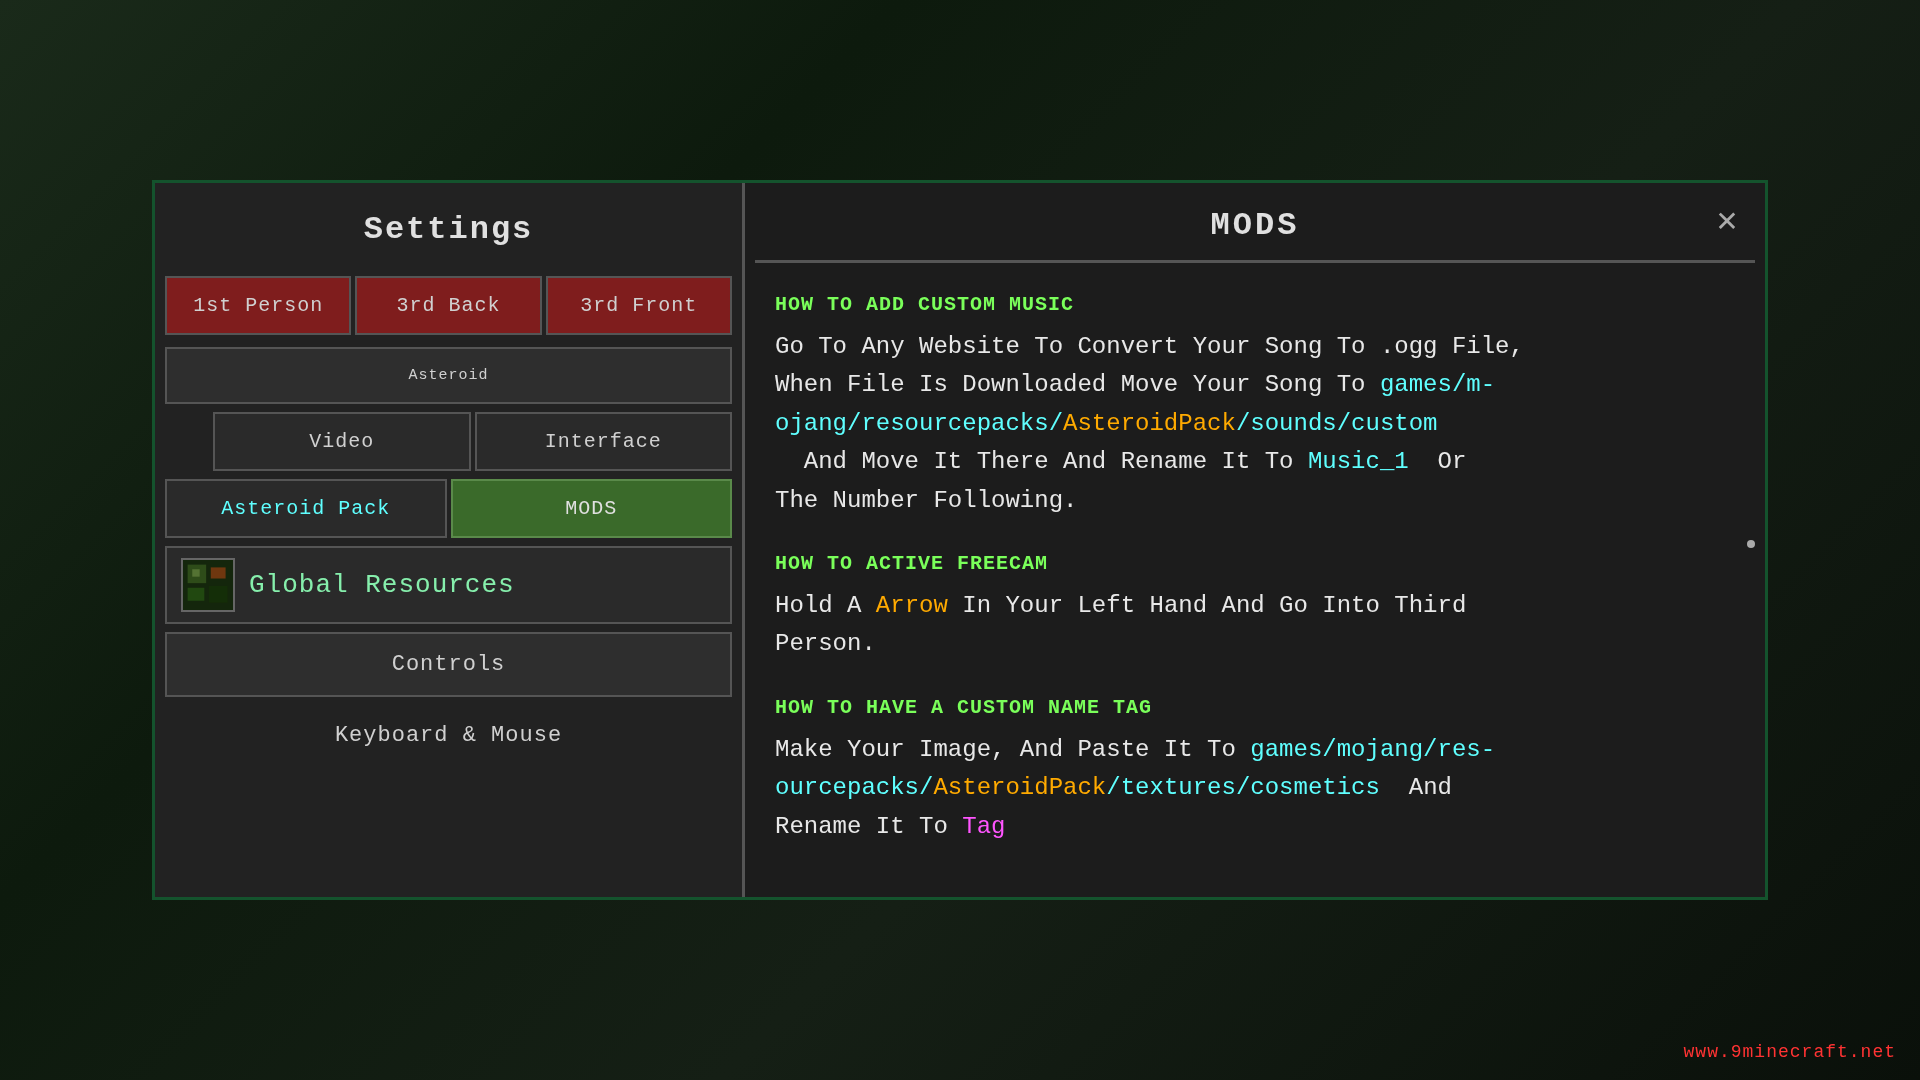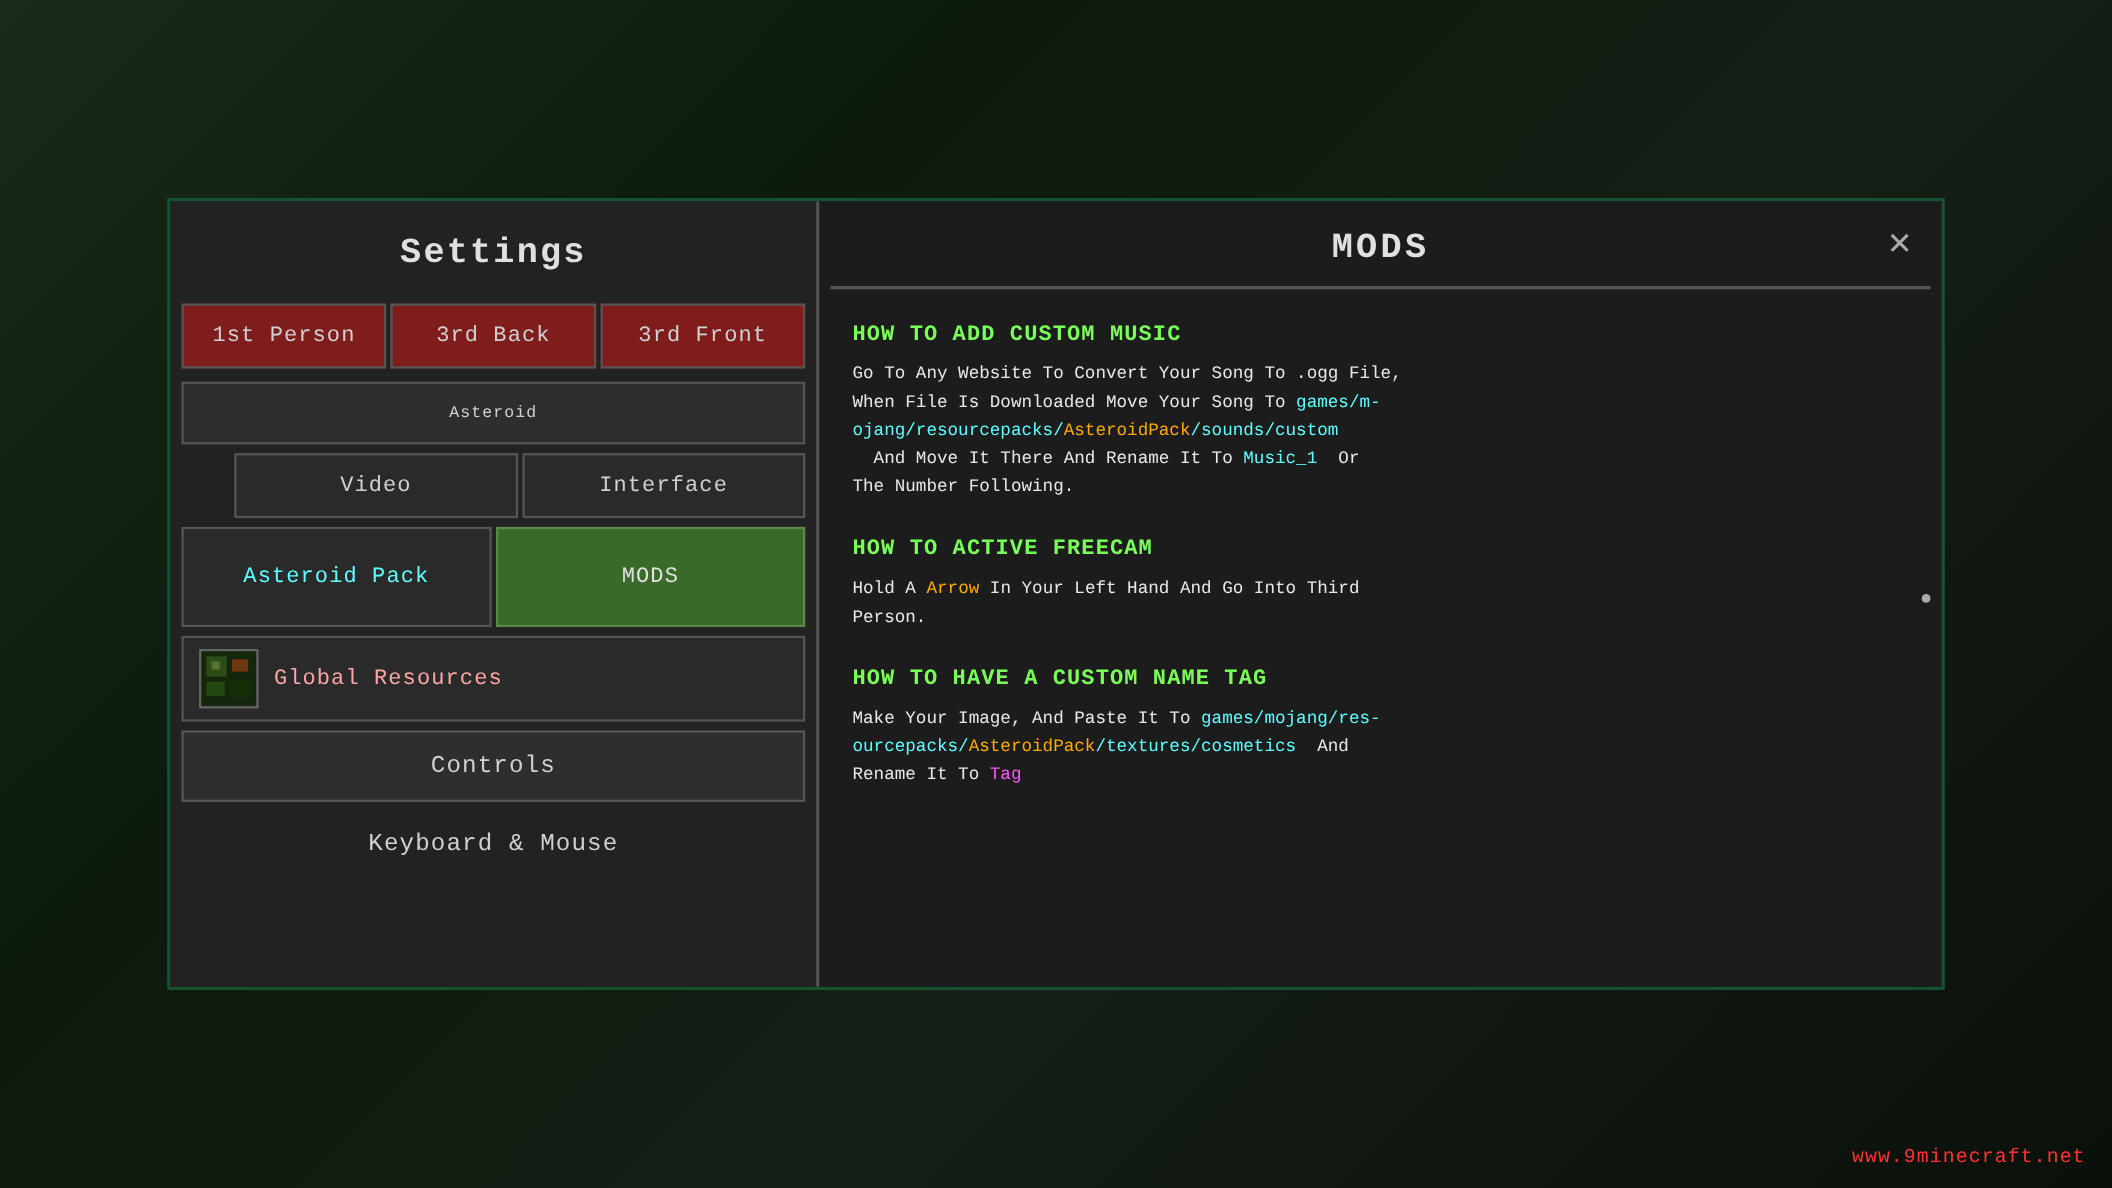--- a/index.html
+++ b/index.html
@@ -110,21 +110,21 @@
 
     .pack-buttons {
       display: flex;
       flex-direction: row;
       gap: 4px;
       padding: 4px 10px;
     }
 
     .asteroid-pack-btn {
       flex: 1;
-      padding: 32px 8px;
+      padding: 16px 8px;
       background: #2a2a2a;
       border: 2px solid #555;
       color: #5fffff;
       font-family: 'Courier New', Courier, monospace;
       font-size: 20px;
       cursor: pointer;
       text-align: center;
       letter-spacing: 1px;
     }
 
@@ -164,22 +164,22 @@
       flex-shrink: 0;
       overflow: hidden;
     }
 
     .global-resources-icon svg {
       width: 100%;
       height: 100%;
     }
 
     .global-resources-label {
-      font-size: 20px;
-      color: #fca5a5;
+      font-size: 26px;
+      color: #86efac;
       letter-spacing: 1px;
     }
 
     .controls-btn {
       margin: 4px 10px;
       padding: 18px 20px;
       background: #2e2e2e;
       border: 2px solid #555;
       color: #d0d0d0;
       font-family: 'Courier New', Courier, monospace;
@@ -264,21 +264,21 @@
       font-size: 20px;
       font-weight: bold;
       margin-bottom: 8px;
       letter-spacing: 1px;
     }
 
     .section-title.green { color: #7aff5a; }
 
     .section-body {
       color: #e8e8e8;
-      font-size: 16px;
+      font-size: 24px;
       line-height: 1.6;
     }
 
     .highlight-orange { color: #ffaa00; }
     .highlight-cyan { color: #5fffff; }
     .highlight-pink { color: #ff55ff; }
 
     .scrollbar-dot {
       position: absolute;
       right: 10px;

